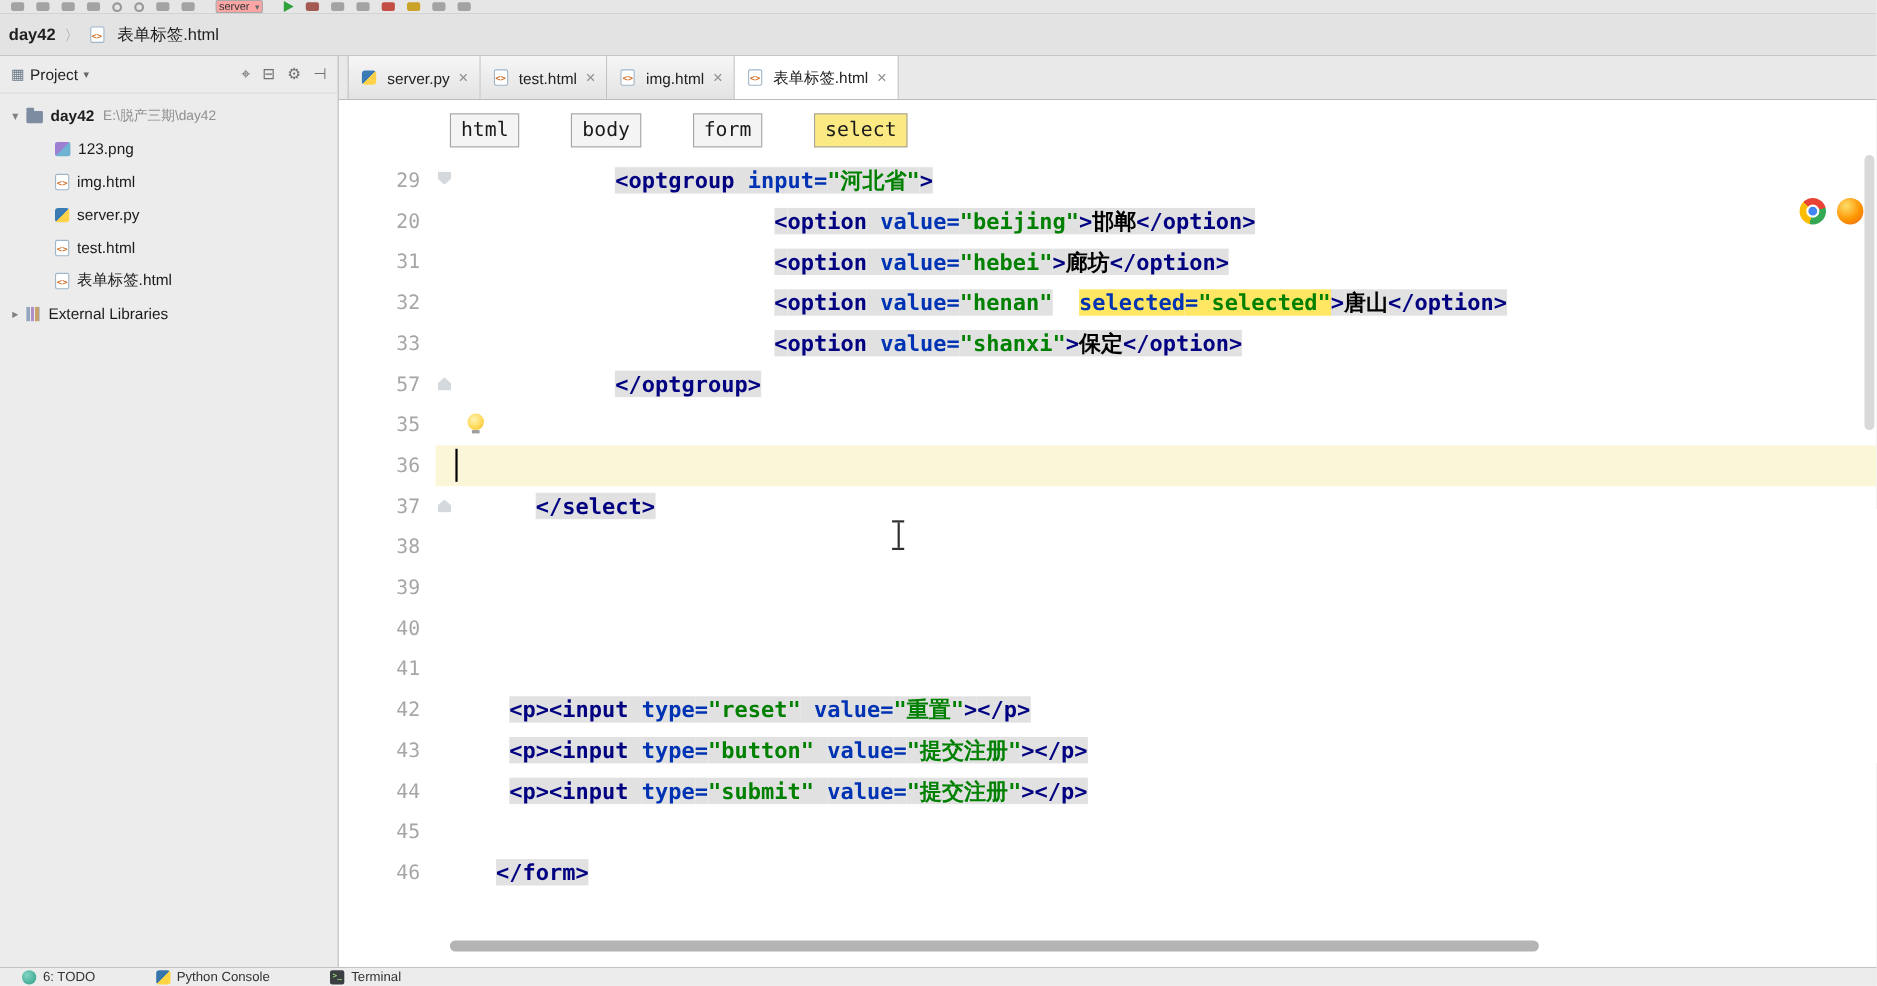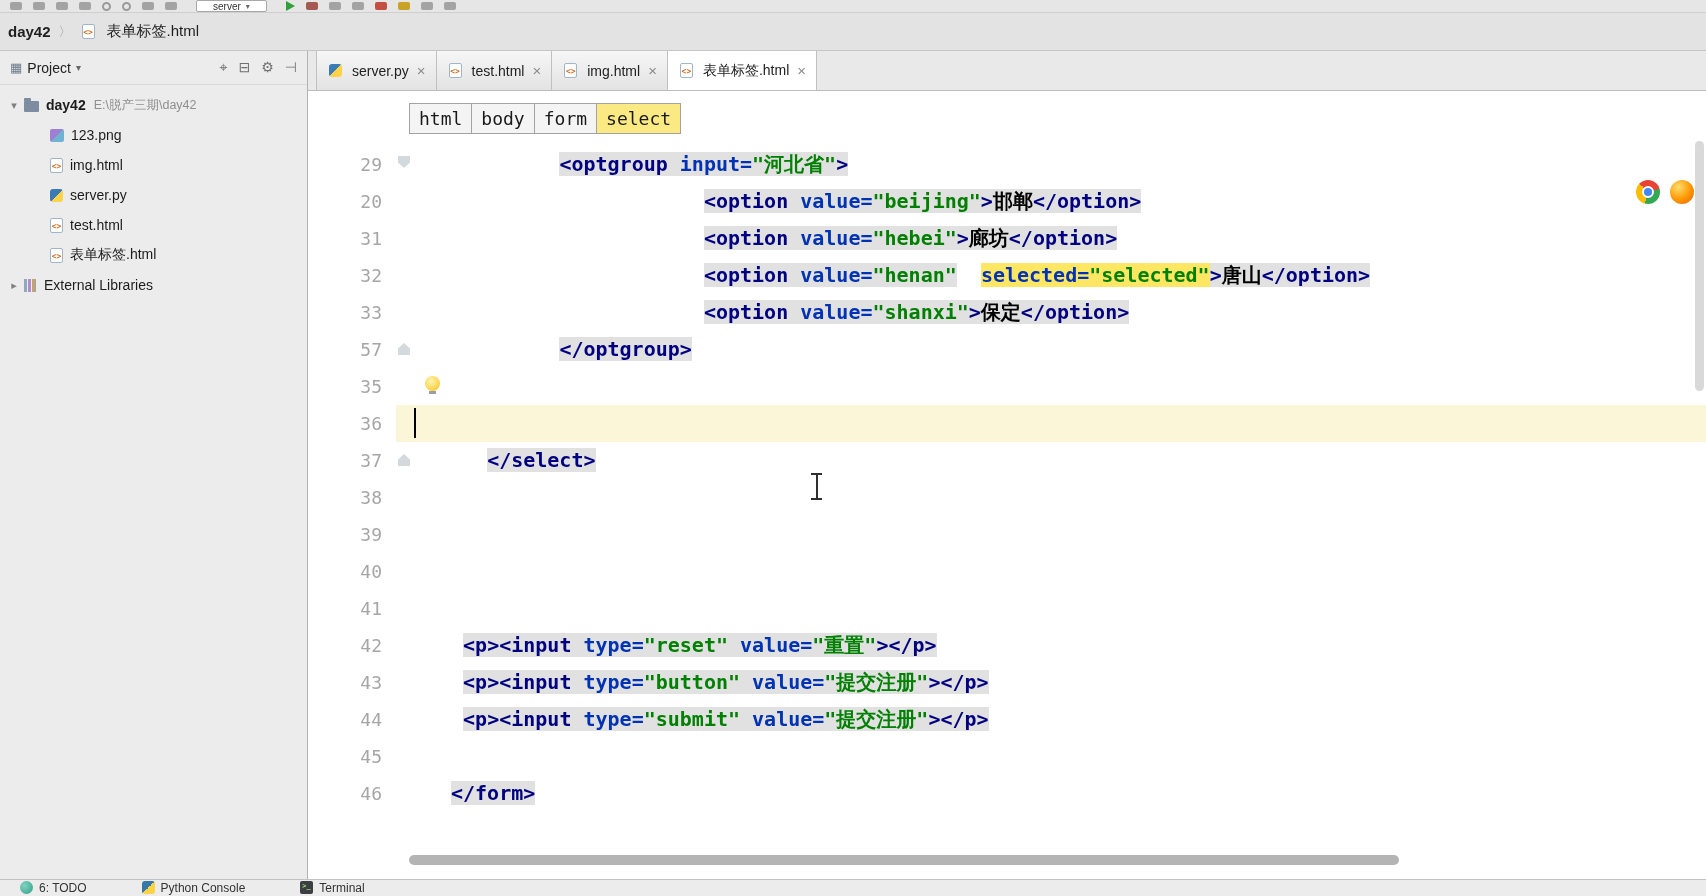--- a/index.html
+++ b/index.html
@@ -10,22 +10,22 @@
   .topstrip { height:13px; background:#e6e6e6; border-bottom:1px solid #cfcfcf;
     display:flex; align-items:center; gap:11px; padding-left:10px; overflow:hidden; }
   .tb-group { display:flex; gap:11px; align-items:center; }
   .tbi { width:12px; height:8px; background:#a3a3a3; border-radius:2px; flex:none; }
   .tbi-search,.tbi-replace { width:9px; height:9px; border-radius:50%; border:2px solid #9a9a9a; background:none; }
   .tbi-run { width:0; height:0; background:none; border-radius:0;
     border-left:9px solid var(--play-green,#2fa139); border-top:5px solid transparent; border-bottom:5px solid transparent; }
   .tbi-debug { background:#a45a52; }
   .tbi-stop { background:#c34f44; }
   .tbi-lightning { background:#c9a227; }
-  .run-box { display:flex; align-items:center; height:12px; background:#ffffff; border:1px solid #a8a8a8;
-    border-radius:2px; padding:0 16px; font-size:10px; color:#333; gap:5px; margin:0 8px; }
+  .run-box { display:flex; align-items:center; height:12px; background:#fca5a5; border:1px solid #a8a8a8;
+    border-radius:2px; padding:0 2px; font-size:10px; color:#333; gap:5px; margin:0 8px; }
   .run-box .dd { font-size:8px; color:#666; }
 
   
   .crumbbar { height:38px; background:#e3e3e3; border-bottom:1px solid #c6c6c6;
     display:flex; align-items:center; padding-left:8px; font-size:15px; color:#1f1f1f; gap:8px; }
   .crumb-proj { font-weight:bold; }
   .chev { color:#9a9a9a; font-size:13px; }
 
   
   .main { display:flex; height:828px; }
@@ -66,21 +66,21 @@
     border-bottom:1px solid #bcbcbc; padding-left:8px; flex:none; }
   .tab { display:flex; align-items:center; padding:0 10px; border-right:1px solid #c0c0c0;
     background:linear-gradient(#f6f6f6,#e3e3e3); font-size:14px; color:#222; gap:6px; white-space:nowrap; }
   .tab:first-child { border-left:1px solid #c0c0c0; }
   .tab.active { background:var(--tab-active-bg,#ffffff); }
   .tab-close { color:#8c8c8c; font-size:15px; margin-left:2px; }
 
   .editor { flex:1; position:relative; background:var(--editor-bg,#fff); overflow:hidden; }
 
   
-  .chips { position:absolute; top:12px; left:102px; display:flex; z-index:5; }
+  .chips { position:absolute; top:12px; left:102px; display:flex; z-index:5;gap:48px; }
   .chip { font:18px "DejaVu Sans Mono","Liberation Mono",monospace; color:#1a1a1a;
     background:var(--chip-bg,#f4f4f4); border:1px solid #a3a3a3; padding:4px 9px; margin-left:-1px; }
   .chip-hl { background:var(--chip-yellow,#fbe983); }
 
   
   #lines { padding-top:55px; }
   .line { display:flex; height:37px; position:relative; }
   .lnum { width:88px; text-align:right; padding-right:14px; color:var(--gutter-num,#a6a6a6);
     font:18px/37px "DejaVu Sans Mono","Liberation Mono",monospace; flex:none; }
   .foldcol { width:17px; flex:none; position:relative; }
@@ -112,21 +112,21 @@
   .hthumb { position:absolute; left:101px; top:764px; width:990px; height:10px; border-radius:5px;
     background:var(--scroll-thumb,#b4b4b4); z-index:8; }
   .vthumb { position:absolute; right:2px; top:50px; width:9px; height:250px; border-radius:5px; background:#d9d9d9; z-index:8; }
   .ibeam { position:absolute; left:503px; top:382px; width:11px; height:27px; z-index:9;
     background:linear-gradient(#2f2f2f,#2f2f2f) 50% 50%/2px 100% no-repeat;
     border-top:2px solid #2f2f2f; border-bottom:2px solid #2f2f2f; }
 
   
   .statusbar { height:17px; background:#ececec; border-top:1px solid #c2c2c2; display:flex; align-items:center;
     font-size:12px; color:#333; padding-left:20px; }
-  .sitem { display:flex; align-items:flex-start; margin-right:55px; }
+  .sitem { display:flex; align-items:flex-end; margin-right:55px; }
   .sicon { width:13px; height:13px; display:inline-block; margin-right:6px; flex:none; }
   .sicon-todo { border-radius:50%; background:radial-gradient(circle at 35% 35%,#7fd4c1,#2e9e87); }
   .sicon-python { border-radius:3px; background:linear-gradient(135deg,#3776ab 50%,#ffd343 50%); }
   .sicon-terminal { background:#3b3f42; border-radius:2px; position:relative; }
   .sicon-terminal::after { content:">_"; position:absolute; left:2px; top:1px; font:bold 7px "DejaVu Sans Mono",monospace; color:#9fe07e; }
   .slabel { white-space:nowrap; }
 </style>
 </head>
 <body>
 

